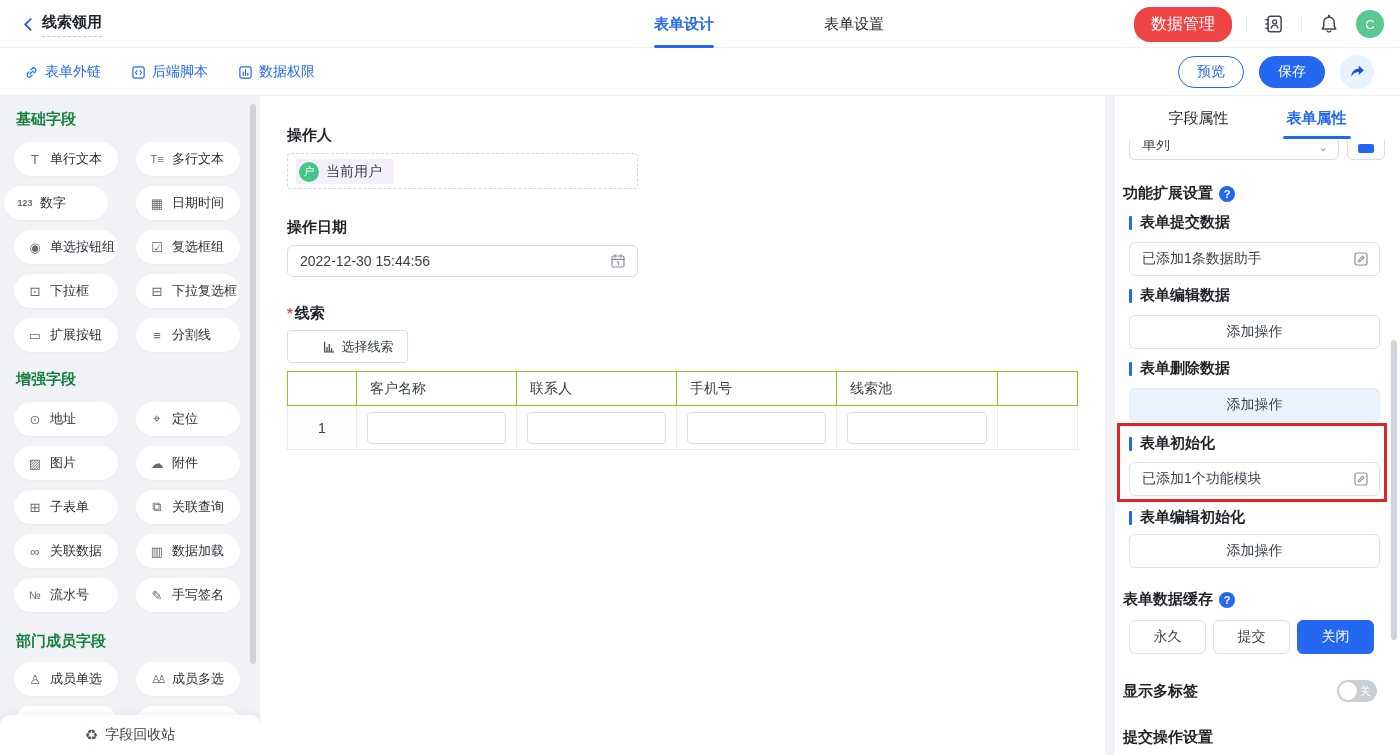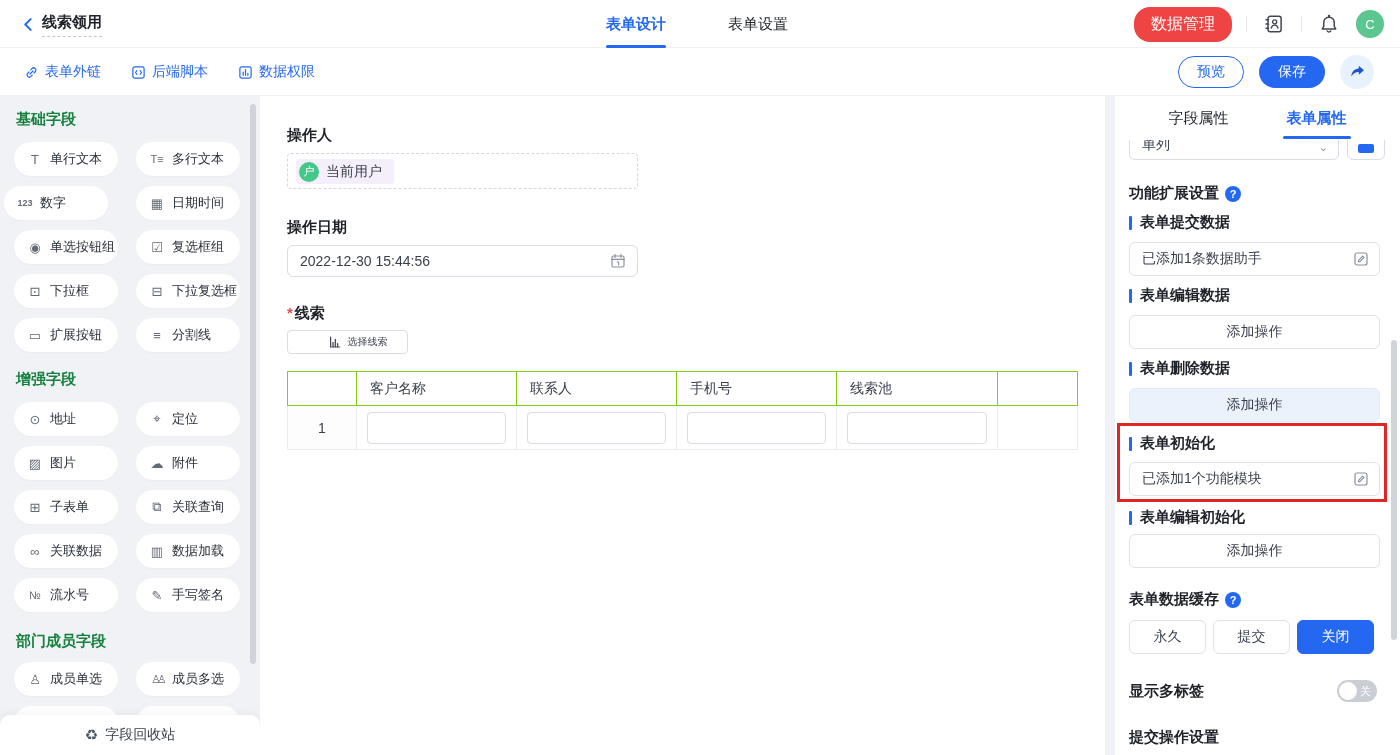--- a/index.html
+++ b/index.html
@@ -4,21 +4,21 @@
 <style>
   * { margin:0; padding:0; box-sizing:border-box; }
   html,body { width:1400px; height:755px; }
   body { font-family:"Liberation Sans","DejaVu Sans",sans-serif; background:#F0F2F5; color:#1F2329; overflow:hidden; position:relative; }
 
   
   .topbar { position:absolute; left:0; top:0; width:1400px; height:48px; background:#fff; border-bottom:1px solid #EFF0F2; z-index:5; }
   .back-btn { position:absolute; left:16px; top:12px; width:24px; height:24px; display:flex; align-items:center; justify-content:center; cursor:pointer; }
   .page-title { position:absolute; left:42px; top:13px; font-size:15px; font-weight:600; color:#1F2329; border-bottom:1px dashed #C3C7CE; padding-bottom:4px; }
   .top-tabs { position:absolute; left:606px; top:0; height:48px; display:flex; gap:62px; }
-  .top-tab { height:48px; display:flex; align-items:center; font-size:15px; color:#1F2329; position:relative; cursor:pointer; }
+  .top-tab { height:48px; display:flex; align-items:center; font-size:15px; color:#1F2329; position:relative; cursor:pointer;margin-left:48px; }
   .top-tab.active { color:#2468F2; font-weight:600; }
   .top-tab.active::after { content:""; position:absolute; left:0; right:0; bottom:0; height:3px; background:#2468F2; border-radius:2px; }
   .top-right { position:absolute; right:16px; top:0; height:48px; display:flex; align-items:center; gap:14px; }
   .btn-green { background:#ef4444; color:#fff; font-size:16px; border:none; border-radius:16px; padding:7px 17px; cursor:pointer; }
   .vdiv { width:1px; height:16px; background:#E5E7EB; }
   .icon-btn { width:26px; height:26px; display:flex; align-items:center; justify-content:center; cursor:pointer; }
   .avatar { width:28px; height:28px; border-radius:50%; background:#5CC690; color:#fff; font-size:13px; display:flex; align-items:center; justify-content:center; cursor:pointer; }
 
   
   .subbar { position:absolute; left:0; top:48px; width:1400px; height:48px; background:#fff; border-bottom:1px solid #EFF0F2; z-index:4; }
@@ -43,39 +43,39 @@
   .canvas { position:absolute; left:260px; top:96px; width:845px; height:659px; background:#fff; }
   .fld-label { position:absolute; left:27px; font-size:15px; font-weight:700; color:#1F2329; }
   .req { color:#E34D4D; margin-right:2px; font-weight:700; }
   .dashed-box { position:absolute; left:27px; top:57px; width:351px; height:36px; border:1px dashed #D4D7DE; border-radius:4px; }
   .user-chip { position:absolute; left:8px; top:5px; height:25px; background:#F5EEFB; border-radius:3px; display:flex; align-items:center; gap:7px; padding:0 12px 0 3px; cursor:pointer; }
   .chip-av { width:20px; height:20px; border-radius:50%; background:#43C78B; color:#fff; font-size:11px; display:flex; align-items:center; justify-content:center; }
   .user-chip span.txt { font-size:14px; color:#383F4A; }
   .date-input { position:absolute; left:27px; top:149px; width:351px; height:32px; border:1px solid #D8DCE4; border-radius:6px; display:flex; align-items:center; }
   .date-input input { border:none; outline:none; flex:1; font-size:14px; color:#383F4A; padding:0 12px; font-family:inherit; background:transparent; }
   .date-input .cal { margin-right:11px; display:flex; }
-  .clue-btn { position:absolute; left:27px; top:234px; width:121px; height:24px; background:#fff; border:1px solid #D8DCE4; border-radius:4px; display:flex; align-items:center; justify-content:center; gap:6px; font-size:10px; color:#383F4A; cursor:pointer;padding-left:20px; }
+  .clue-btn { position:absolute; left:27px; top:234px; width:121px; height:33px; background:#fff; border:1px solid #D8DCE4; border-radius:4px; display:flex; align-items:center; justify-content:center; gap:6px; font-size:13px; color:#383F4A; cursor:pointer;padding-left:20px; }
   .sub-table { position:absolute; left:27px; top:275px; width:791px; border:1px solid #E9EBF0; border-radius:4px; border-collapse:collapse; table-layout:fixed; }
   .sub-table th { height:34px; border:1px solid #84cc16; font-size:14px; font-weight:400; color:#383F4A; text-align:left; padding-left:13px; background:#fff; }
   .sub-table td { height:44px; border:1px solid #E9EBF0; background:#fff; }
   .sub-table td.idx { text-align:center; font-size:14px; color:#383F4A; background:#FDFDFE; }
   .cell-input { width:calc(100% - 20px); height:32px; margin:0 10px; border:1px solid #D8DCE4; border-radius:4px; outline:none; font-family:inherit; }
 
   
   .panel { position:absolute; left:1115px; top:96px; width:285px; height:659px; background:#fff; }
   .panel-tabs { position:absolute; left:0; top:0; width:100%; height:44px; display:flex; justify-content:center; gap:58px; background:#fff; z-index:2; }
   .panel-tab { height:44px; display:flex; align-items:center; font-size:15px; color:#1F2329; position:relative; cursor:pointer; }
   .panel-tab.active { color:#2468F2; font-weight:600; }
   .panel-tab.active::after { content:""; position:absolute; left:-4px; right:-4px; bottom:1px; height:3px; background:#2468F2; border-radius:2px; }
   .clip-area { position:absolute; left:0; top:44px; width:100%; height:22px; overflow:hidden; }
   .top-select { position:absolute; left:14px; top:-12px; width:210px; height:32px; border:1px solid #D8DCE4; border-radius:6px; display:flex; align-items:flex-end; justify-content:space-between; padding:0 10px 5px 12px; font-size:14px; color:#383F4A; cursor:pointer; }
   .top-select .caret { color:#8A919C; font-size:11px; }
   .top-mini-btn { position:absolute; left:232px; top:-12px; width:38px; height:32px; border:1px solid #D8DCE4; border-radius:6px; display:flex; align-items:flex-end; justify-content:center; padding-bottom:6px; cursor:pointer; }
   .top-mini-ic { width:16px; height:9px; background:#2468F2; border-radius:2px; }
-  .panel-h2 { position:absolute; left:14px; font-size:15px; font-weight:700; color:#1F2329; display:flex; align-items:center; gap:6px; }
+  .panel-h2 { position:absolute; left:8px; font-size:15px; font-weight:700; color:#1F2329; display:flex; align-items:center; gap:6px; }
   .qmark { width:16px; height:16px; border-radius:50%; background:#2468F2; color:#fff; display:inline-flex; align-items:center; justify-content:center; font-size:11px; font-weight:700; cursor:pointer; }
   .qmark::after { content:"?"; }
   .sec-head { position:absolute; left:14px; display:flex; align-items:center; gap:8px; font-size:15px; font-weight:700; color:#1F2329; }
   .sec-head::before { content:""; width:3px; height:14px; background:#2468F2; border-radius:1px; }
   .panel-input { position:absolute; left:14px; width:251px; height:34px; border:1px solid #DFE2E8; border-radius:6px; display:flex; align-items:center; justify-content:space-between; padding:0 10px 0 12px; font-size:14px; color:#383F4A; background:#fff; }
   .panel-input .edit-ic { display:flex; cursor:pointer; }
   .panel-btn { position:absolute; left:14px; width:251px; height:34px; border:1px solid #DFE2E8; border-radius:6px; background:#fff; font-size:14px; color:#383F4A; display:flex; align-items:center; justify-content:center; cursor:pointer; font-family:inherit; }
   .panel-btn.tint { background:#EAF2FC; border-color:#E3ECF9; }
   .cache-btn { position:absolute; width:77px; height:34px; border:1px solid #DFE2E8; border-radius:6px; background:#fff; font-size:14px; color:#383F4A; display:flex; align-items:center; justify-content:center; cursor:pointer; }
   .cache-btn.sel { background:#2468F2; border-color:#2468F2; color:#fff; }

